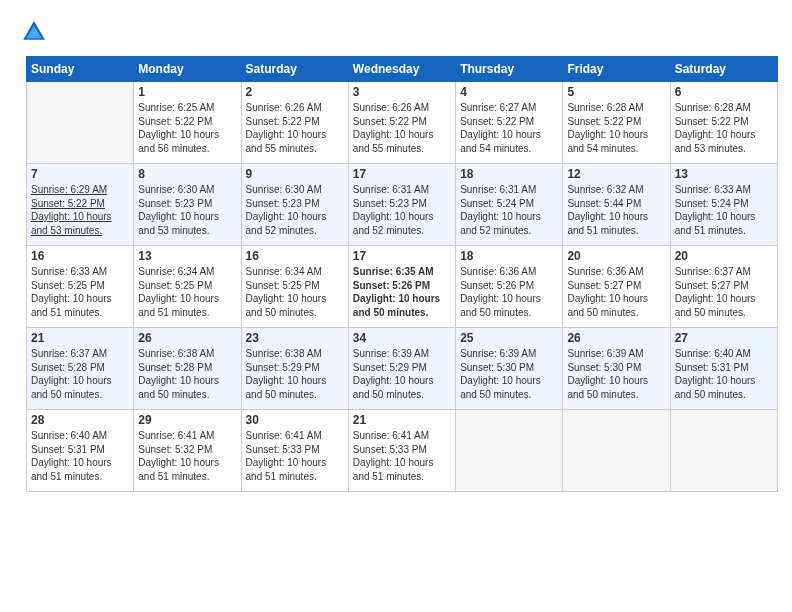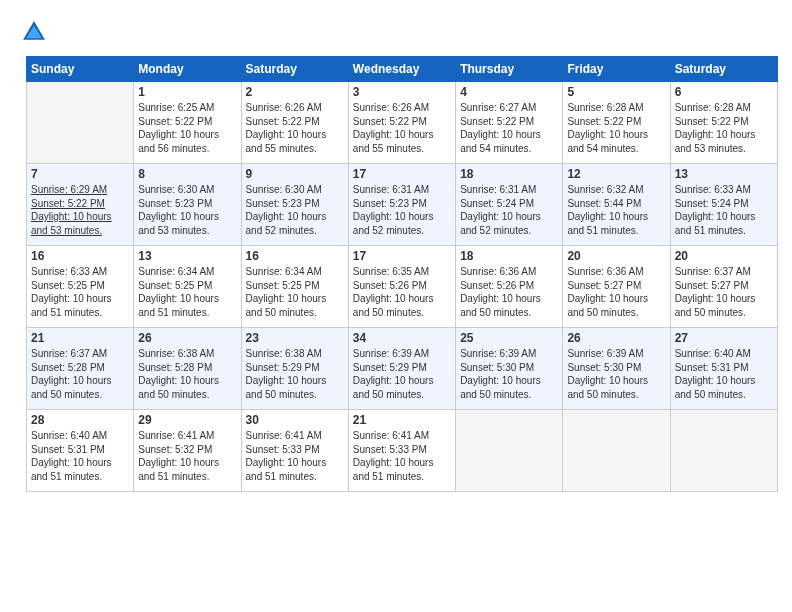--- a/index.html
+++ b/index.html
@@ -249,21 +249,21 @@
           </td>
           <td>
             <span class="day-num">16</span>
             <div class="day-info" style="white-space: pre-line;">Sunrise: 6:34 AM
 Sunset: 5:25 PM
 Daylight: 10 hours
 and 50 minutes.</div>
           </td>
           <td>
             <span class="day-num">17</span>
-            <div class="day-info" style="white-space: pre-line;">Sunrise: 6:35 AM
+            <div class="day-info" style="white-space: pre-line; font-weight: bold;">Sunrise: 6:35 AM
 Sunset: 5:26 PM
 Daylight: 10 hours
 and 50 minutes.</div>
           </td>
           <td>
             <span class="day-num">18</span>
             <div class="day-info" style="white-space: pre-line;">Sunrise: 6:36 AM
 Sunset: 5:26 PM
 Daylight: 10 hours
 and 50 minutes.</div>

